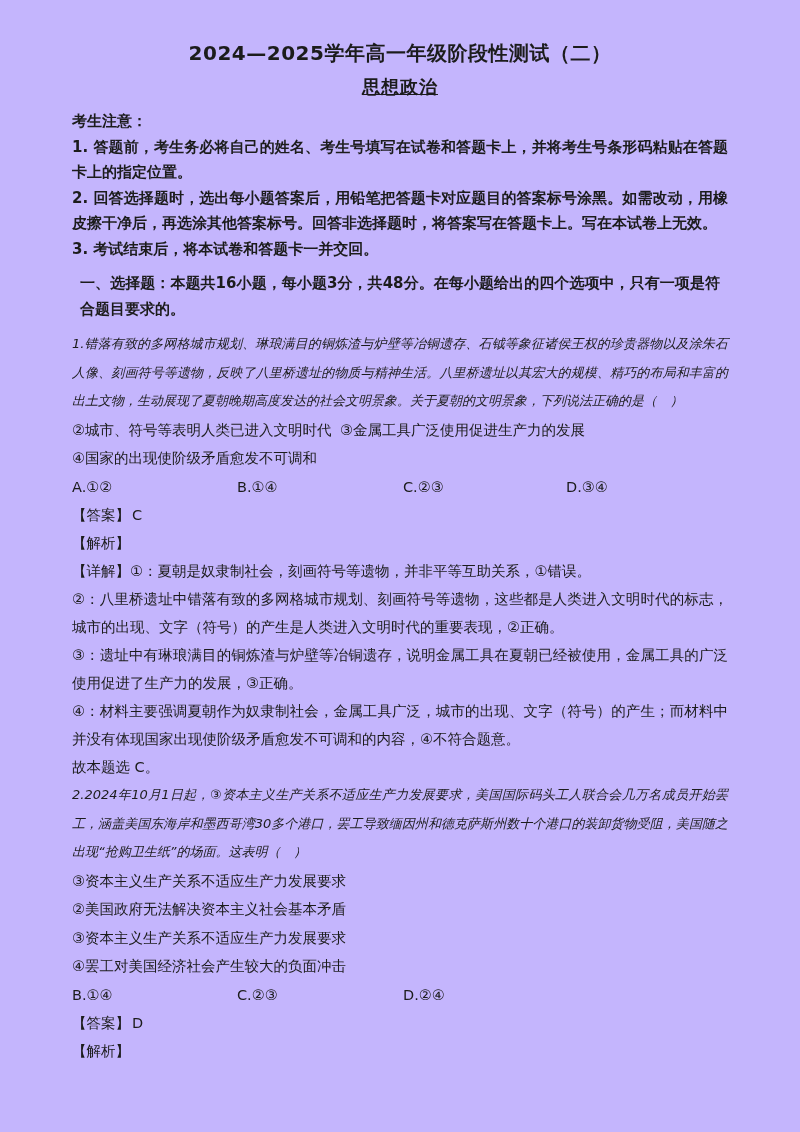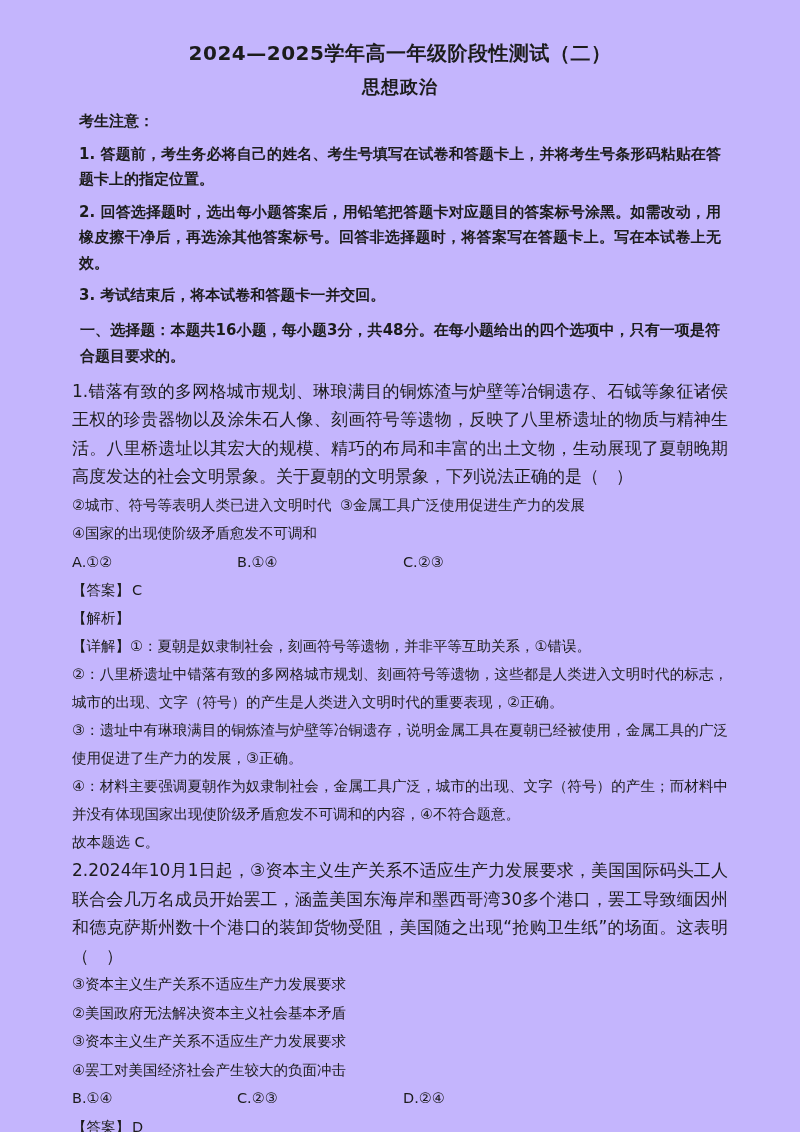--- a/index.html
+++ b/index.html
@@ -23,41 +23,43 @@
     font-weight: 700;
     margin: 0 0 8px 0;
     letter-spacing: 0.5px;
   }
   .subtitle {
     text-align: center;
     font-size: 18px;
     font-weight: 700;
     margin: 0 0 10px 0;
     letter-spacing: 1px;
+    text-decoration: underline;
   }
   .notice p {
-    margin: 7px;
+    margin: 0;
     font-size: 15px;
     font-weight: 700;
     line-height: 25.5px;
     text-align: justify;
   }
   .section-heading {
     margin: 8px;
     font-size: 15px;
     font-weight: 700;
     line-height: 26px;
     text-align: justify;
   }
   .q-stem {
     margin: 0;
-    font-size: 17px;
+    font-size: 13px;
     font-weight: 400;
     line-height: 28.5px;
     text-align: justify;
+    font-style: italic;
   }
   .statements-2col {
     display: grid;
     grid-template-columns: 268px 1fr;
     font-size: 14.5px;
     line-height: 28.5px;
   }
   .statements-1col p {
     margin: 0;
     font-size: 14.5px;
@@ -98,20 +100,21 @@
     <p class="q-stem">1.错落有致的多网格城市规划、琳琅满目的铜炼渣与炉壁等冶铜遗存、石钺等象征诸侯王权的珍贵器物以及涂朱石人像、刻画符号等遗物，反映了八里桥遗址的物质与精神生活。八里桥遗址以其宏大的规模、精巧的布局和丰富的出土文物，生动展现了夏朝晚期高度发达的社会文明景象。关于夏朝的文明景象，下列说法正确的是（　）</p>
     <div class="statements-2col">
       <span>②城市、符号等表明人类已进入文明时代</span>
       <span>③金属工具广泛使用促进生产力的发展</span>
       <span>④国家的出现使阶级矛盾愈发不可调和</span>
     </div>
     <div class="choices">
       <span>A.①②</span>
       <span>B.①④</span>
       <span>C.②③</span>
+      <span>D.③④</span>
     </div>
     <p class="answer-line"><span>【答案】</span><span class="val">C</span></p>
     <p class="analysis-line">【解析】</p>
     <div class="detail">
       <p>【详解】①：夏朝是奴隶制社会，刻画符号等遗物，并非平等互助关系，①错误。</p>
       <p>②：八里桥遗址中错落有致的多网格城市规划、刻画符号等遗物，这些都是人类进入文明时代的标志，城市的出现、文字（符号）的产生是人类进入文明时代的重要表现，②正确。</p>
       <p>③：遗址中有琳琅满目的铜炼渣与炉壁等冶铜遗存，说明金属工具在夏朝已经被使用，金属工具的广泛使用促进了生产力的发展，③正确。</p>
       <p>④：材料主要强调夏朝作为奴隶制社会，金属工具广泛，城市的出现、文字（符号）的产生；而材料中并没有体现国家出现使阶级矛盾愈发不可调和的内容，④不符合题意。</p>
       <p>故本题选 C。</p>
     </div>

